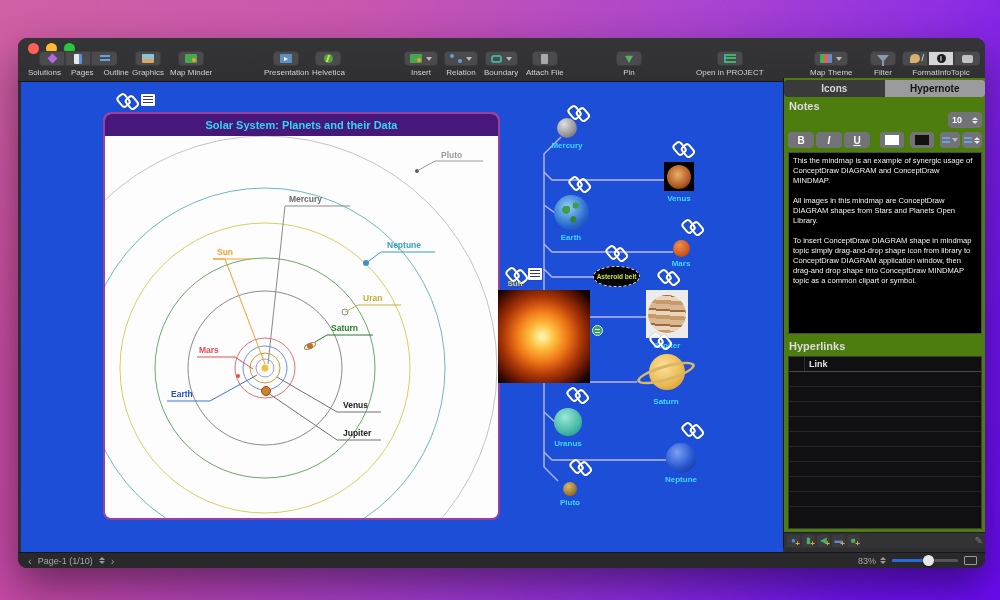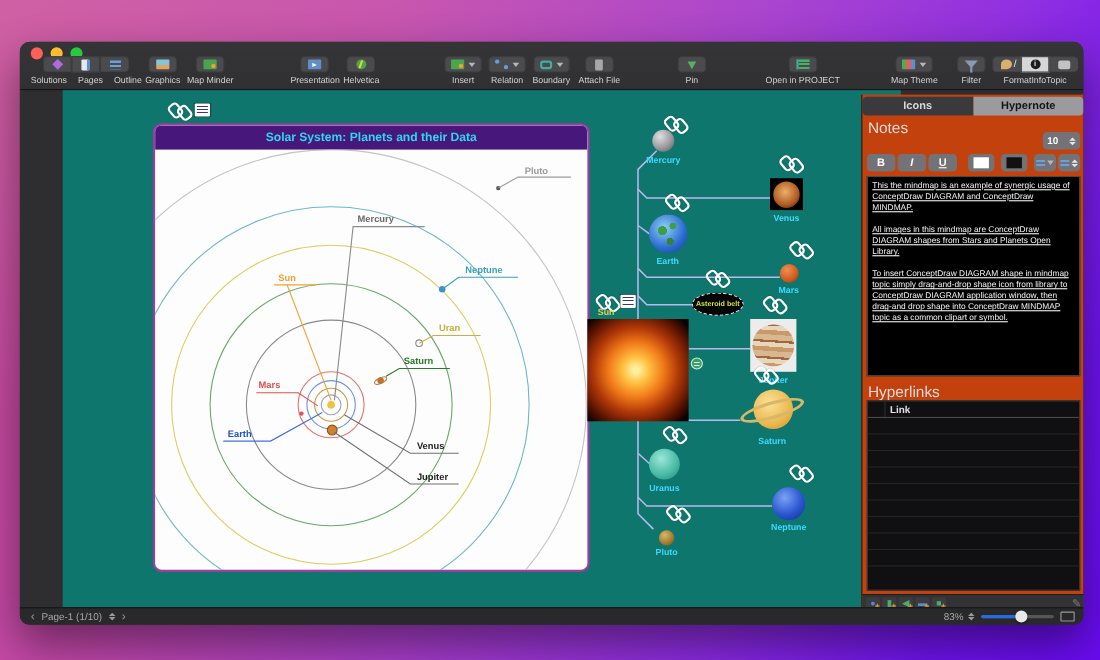--- a/index.html
+++ b/index.html
@@ -52,21 +52,21 @@
   .ic-gantt { width:12px; height:9px; background:repeating-linear-gradient(#46b06a 0 2px, transparent 2px 3.5px); border-left:2px solid #3fae9e; }
   .ic-theme { width:12px; height:9px; background:linear-gradient(90deg,#4ab04e 33%, #e06060 33% 66%, #5f8fc6 66%); border-radius:1px; }
   .ic-funnel { width:0; height:0; border-left:6px solid transparent; border-right:6px solid transparent; border-top:7px solid #8a9ab2; position:relative; }
   .ic-funnel i { position:absolute; left:-1px; top:-1px; width:2px; height:5px; background:#8a9ab2; }
   .ic-palette { width:10px; height:9px; background:#d8b070; border-radius:50% 50% 50% 0; position:relative; }
   .ic-palette i { position:absolute; right:-4px; top:-1px; color:#e8e8ea; font-size:9px; font-style:normal; }
   .ic-info { width:9px; height:9px; border-radius:50%; background:#1d1d1f; color:#e8e8ea; font-size:7px; font-weight:bold;
              display:flex; align-items:center; justify-content:center; }
   .ic-topic { width:11px; height:8px; background:#c2c2c6; border-radius:2px; }
   
-  .canvas { position:absolute; left:3px; top:44px; width:762px; height:470px; background:#0f766e; overflow:hidden;margin-left:36px; }
+  .canvas { position:absolute; left:3px; top:44px; width:762px; height:470px; background:#1d4ed8; overflow:hidden; }
   .mmsvg { position:absolute; left:0; top:0; }
   .chain { position:absolute; width:16px; height:18px; transform:rotate(-40deg); }
   .chain::before, .chain::after { content:""; position:absolute; width:7px; height:10px;
       border:2px solid #fff; border-radius:4px; box-shadow:0 0 1px rgba(0,0,0,.6); }
   .chain::before { left:1px; top:0; } .chain::after { left:6px; top:7px; }
   .note-ic { position:absolute; width:14px; height:12px; background:#fff; border-radius:1px;
       box-shadow:0 0 1px rgba(0,0,0,.6); overflow:hidden; }
   .note-ic::before { content:""; position:absolute; left:2px; top:2px; right:2px; height:8px;
       background:repeating-linear-gradient(#3a3a6a 0 1px, transparent 1px 3px); }
   .nlabel { position:absolute; transform:translateX(-50%); font-size:8px; font-weight:bold; color:#3fd9ff; white-space:nowrap; }
@@ -75,40 +75,40 @@
   
   .inset { position:absolute; left:82px; top:30px; width:397px; height:408px;
            border:2px solid #9a3f9f; border-radius:8px; background:#fdfdfd; overflow:hidden; }
   .inset-title { height:22px; background:#47177c; color:#2fd8f0; font-weight:bold; font-size:11px;
            display:flex; align-items:center; justify-content:center; }
   .green-badge { position:absolute; width:11px; height:11px; border-radius:50%; background:#3aa06a;
            border:1px solid #d8f0e0; }
   .green-badge::before { content:""; position:absolute; left:2px; top:3px; right:2px; height:4px;
            background:repeating-linear-gradient(#eafaf0 0 1px, transparent 1px 3px); }
   
-  .panel { position:absolute; left:765px; top:48px; width:202px; height:470px; background:#c2410c; border-left:1px solid #1a1a1c; }
+  .panel { position:absolute; left:765px; top:40px; width:202px; height:470px; background:#4d7c0f; border-left:1px solid #1a1a1c; }
   .tabs { position:absolute; left:0; top:2px; width:100%; height:17px; display:flex; }
   .tab { flex:1; display:flex; align-items:center; justify-content:center; font-size:10px; font-weight:bold; }
   .tab-dark { background:#3a3a3c; color:#d8d8da; border-radius:4px 0 0 4px; }
   .tab-light { background:#9b9b9f; color:#141416; border-radius:0 4px 4px 0; }
-  .plabel { position:absolute; font-size:14px; color:#dcdcde; font-weight:normal; }
+  .plabel { position:absolute; font-size:11px; color:#dcdcde; font-weight:bold; }
   .fieldbox { position:absolute; background:#737377; border-radius:4px; color:#fff; font-size:9px; font-weight:bold;
               display:flex; align-items:center; padding:0 4px; }
   .stepper { margin-left:auto; display:flex; flex-direction:column; gap:1px; align-items:center; }
   .stepper i { width:0; height:0; border-left:3px solid transparent; border-right:3px solid transparent; }
   .stepper .up { border-bottom:3.5px solid #e8e8ea; }
   .stepper .dn { border-top:3.5px solid #e8e8ea; }
   .fmtbtn { position:absolute; height:16px; background:#737377; border-radius:4px; color:#fff;
             display:flex; align-items:center; justify-content:center; font-size:10px; font-weight:bold; }
   .swatch { position:absolute; width:24px; height:16px; background:#737377; border-radius:4px;
             display:flex; align-items:center; justify-content:center; }
   .swatch i { width:14px; height:10px; display:block; }
   .notesbox { position:absolute; left:4px; top:74px; width:194px; height:182px; background:#000;
               border:1px solid #4a4a4c; color:#f2f2f2; font-size:7.6px; line-height:1.32;
-              padding:3px 4px; white-space:pre-line; overflow:hidden;text-decoration:underline; }
+              padding:3px 4px; white-space:pre-line; overflow:hidden; }
   .linktable { position:absolute; left:4px; top:278px; width:194px; height:173px; background:#101012; border:1px solid #3a3a3c; }
   .lt-head { height:15px; border-bottom:1px solid #4a4a4c; display:flex; align-items:center; }
   .lt-gutter { width:16px; height:100%; border-right:1px solid #2c2c2e; }
   .lt-row { height:15px; border-bottom:1px solid #242426; display:flex; align-items:center; }
   .lt-first { height:17px; }
   .globe { width:10px; height:10px; border-radius:50%; background:#2f6fe0; margin:0 3px; position:relative; overflow:hidden; }
   .globe::before { content:""; position:absolute; left:0; top:4.5px; width:10px; height:1px; background:#cfe2ff; }
   .globe::after { content:""; position:absolute; left:3px; top:0; width:4px; height:10px; border-radius:50%; border:1px solid #cfe2ff; }
   .pfoot { position:absolute; left:0; top:454px; width:202px; height:16px; background:#333335; border-top:1px solid #1f1f21; display:flex; align-items:center; padding:0 3px; gap:2px; }
   .addic { width:13px; height:12px; border-radius:2px; background:#3c3c3e; position:relative; display:flex; align-items:center; justify-content:center; }

